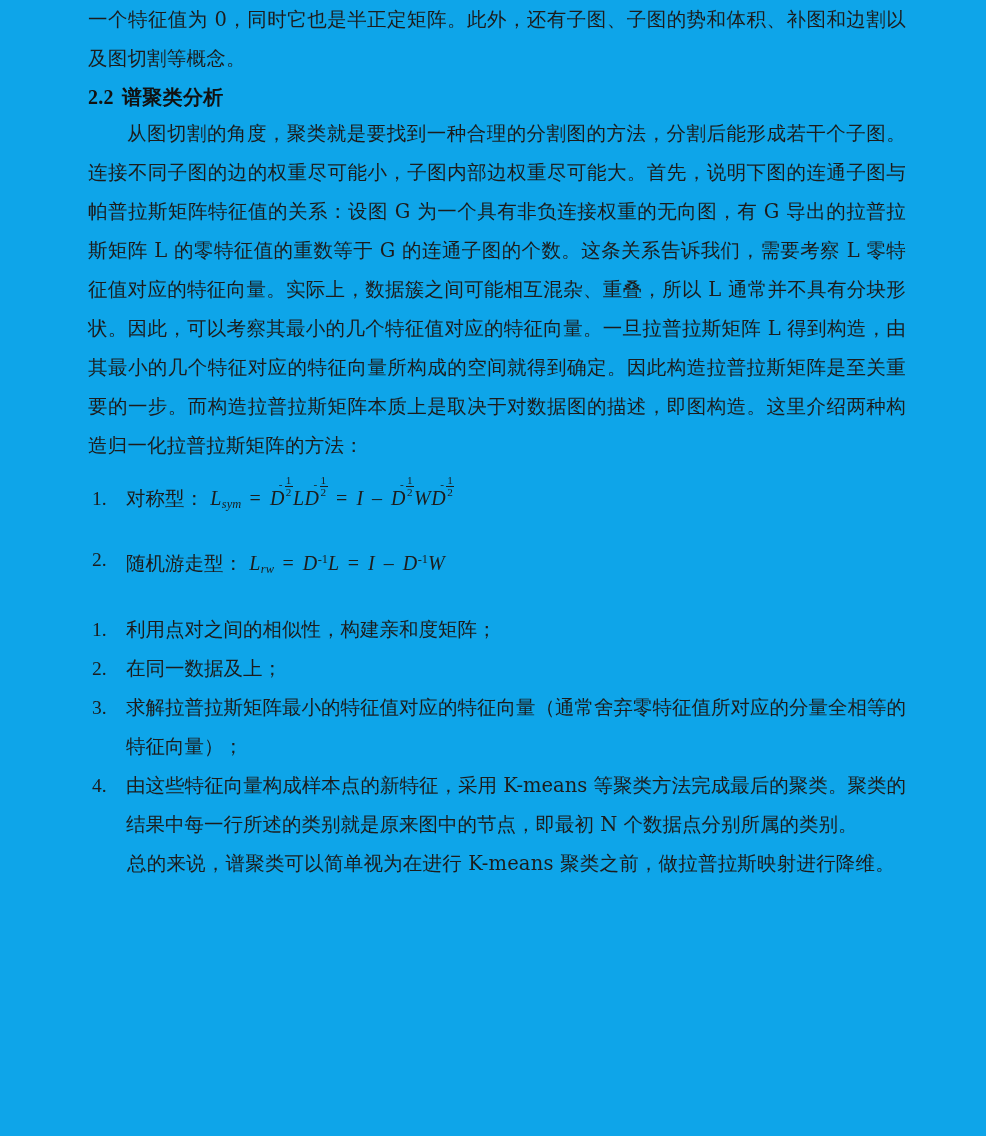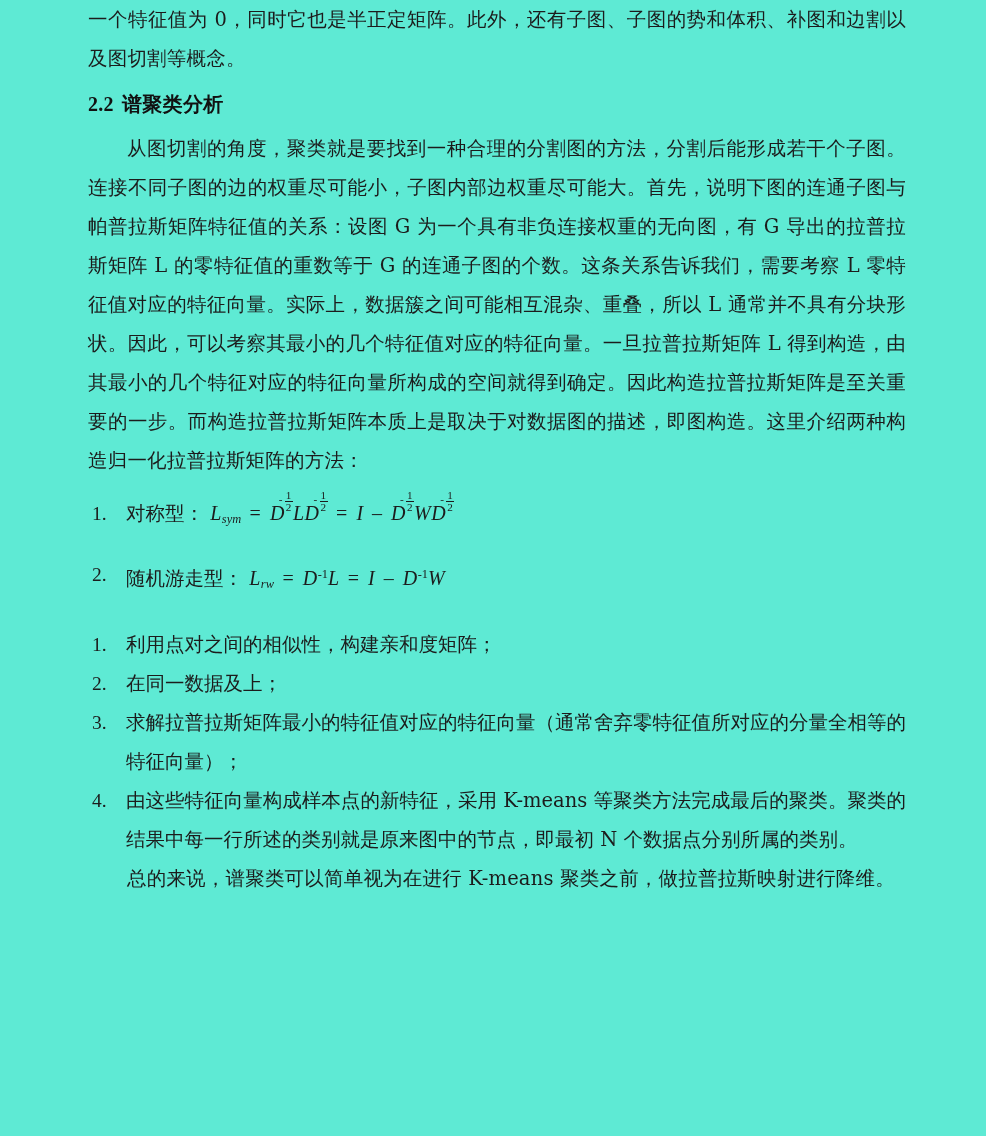--- a/index.html
+++ b/index.html
@@ -16,21 +16,21 @@
     color: #1b1b1b;
     -webkit-font-smoothing: antialiased;
   }
 
   .page {
     position: relative;
     width: 986px;
     height: 1136px;
     box-sizing: border-box;
     padding: 0px 80px 0 88px;
-    background: #5eead4;
+    background: #0ea5e9;
   }
 
   .body-text {
     font-size: 19.5px;
     line-height: 39px;
     text-align: justify;
     text-justify: inter-ideograph;
     letter-spacing: 0.2px;
     margin: 0;
     color: #1c1c1c;
@@ -40,21 +40,21 @@
     text-indent: 2em;
   }
 
   .para-noindent {
     text-indent: 0;
   }
 
   
   .heading-sub {
     font-size: 20px;
-    line-height: 49px;
+    line-height: 34px;
     font-weight: bold;
     margin: 2px 0 0 0;
     letter-spacing: 0.3px;
     color: #111111;
   }
   .heading-sub .num {
     display: inline-block;
     min-width: 34px;
   }
 

